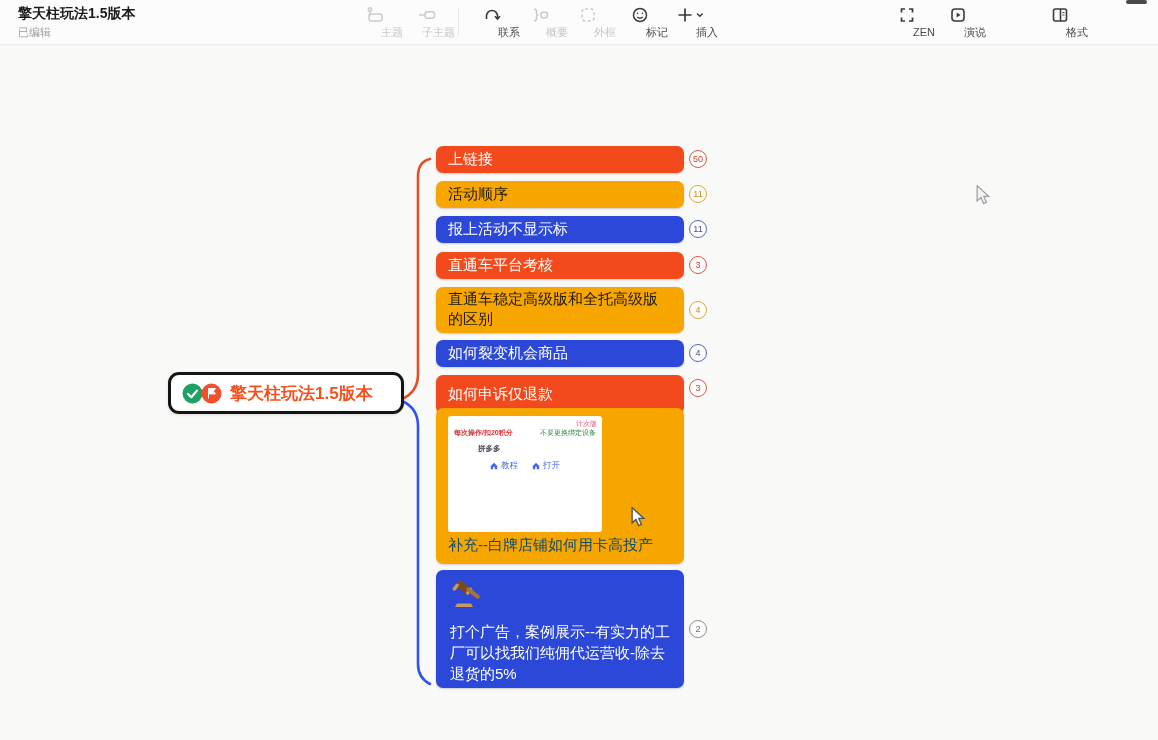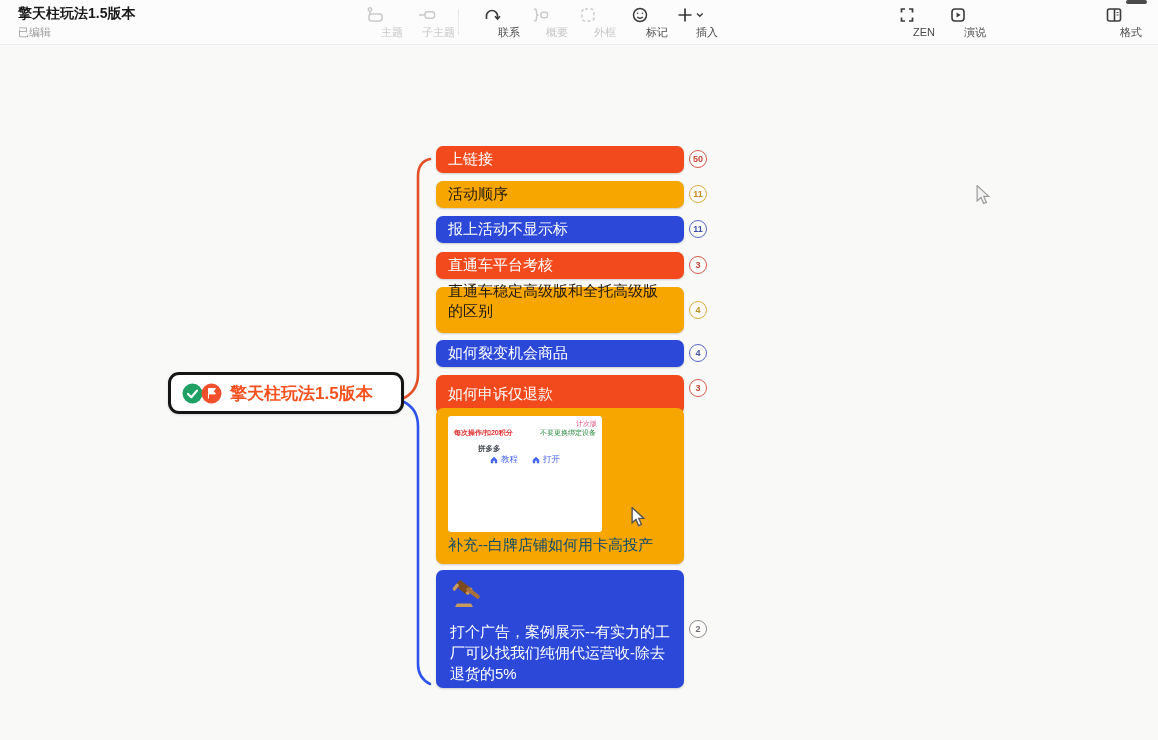--- a/index.html
+++ b/index.html
@@ -36,39 +36,39 @@
     background:#ffffff; border:3px solid #151515; border-radius:11px;
     display:flex; align-items:center; padding-left:11px;
     box-shadow:0 1px 3px rgba(0,0,0,.12);
   }
   .root-node .txt { font-size:17px; font-weight:bold; color:#f4511e; margin-left:8px; white-space:nowrap; }
   .mini-ico { width:21px; height:21px; flex:0 0 21px; }
   .mini-ico + .mini-ico { margin-left:-2px; }
 
   .node {
     left:436px; width:248px; border-radius:7px; color:#fff; font-size:15px;
-    display:flex; align-items:center; padding:12px 12px;
+    display:flex; align-items:center; padding:4px 12px;
     box-shadow:0 1px 2px rgba(0,0,0,.18);
   }
   .node.red   { background:#f24a1d; }
   .node.amber { background:#f7a600; color:#211a0b; }
   .node.blue  { background:#2b48d9; }
   .n1 { top:100px; height:27px; }
   .n2 { top:135px; height:27px; }
   .n3 { top:170px; height:27px; }
   .n4 { top:206px; height:27px; }
   .n5 { top:241px; height:46px; align-items:flex-end; padding-top:3px; line-height:20px; }
   .n6 { top:294px; height:27px; }
   .n7 { top:329px; height:39px; }
   .n8 { top:362px; height:156px; display:block; padding:0; }
   .n9 { top:524px; height:118px; display:block; padding:10px 14px; }
 
   .badge {
     width:18px; height:18px; border-radius:50%; background:#fefdfb;
-    font-size:9px; font-weight:bold; display:flex; align-items:center; justify-content:center;
+    font-size:9px; font-weight:normal; display:flex; align-items:center; justify-content:center;
     left:689px;
   }
   .badge.red   { border:1.5px solid #d4584a; color:#c44536; }
   .badge.amber { border:1.5px solid #d9a93f; color:#c08c1d; }
   .badge.blue  { border:1.5px solid #5366c4; color:#3f51a8; }
   .badge.gray  { border:1.5px solid #8c8c94; color:#6d6d75; }
   .b1 { top:104px; } .b2 { top:139px; } .b3 { top:174px; } .b4 { top:210px; }
   .b5 { top:255px; } .b6 { top:298px; } .b7 { top:333px; } .b9 { top:574px; }
 
   
@@ -82,21 +82,21 @@
     width:33px; height:33px; border-radius:6px; background:#f2f4fb;
     display:flex; align-items:center; justify-content:center; flex:0 0 33px;
   }
   .ec-body { margin-left:6px; }
   .ec-title { font-size:11px; font-weight:bold; color:#28303d; margin-top:1px; }
   .ec-desc { font-size:6.5px; color:#8b8f99; line-height:9px; margin-top:3px; width:105px; }
   .ec-notes { display:flex; justify-content:space-between; font-size:7px; margin-top:7px; }
   .ec-note-red { color:#e03131; font-weight:bold; }
   .ec-note-green { color:#2b8a3e; }
   .ec-platform { font-size:7.5px; color:#4a4f57; font-weight:bold; margin:6px 0 0 24px; }
-  .ec-links { display:flex; justify-content:center; gap:14px; font-size:8.5px; color:#4263eb; }
+  .ec-links { display:flex; justify-content:center; gap:14px; margin-top:6px; font-size:8.5px; color:#4263eb; }
   .ec-links .lk { display:flex; align-items:center; gap:3px; }
   .n8-caption { position:absolute; left:12px; bottom:9px; font-size:15px; color:#0c4a6e; }
 
   .n9 .gavel { display:block; }
   .n9 .txt { margin-top:7px; font-size:15px; line-height:21px; color:#ffffff; }
 
   .brace-svg { left:396px; top:100px; }
   .cursor-svg { z-index:9; }
 </style>
 </head>
@@ -197,21 +197,21 @@
   <div class="tb-item" style="left:930px">
     <div class="ico">
       <svg width="20" height="20" viewBox="0 0 20 20" fill="none" stroke="#3a3a3a" stroke-width="1.6">
         <rect x="4" y="4" width="12" height="12" rx="3"></rect>
         <path d="M8.6 7.4 L12.6 10 L8.6 12.6 Z" fill="#3a3a3a" stroke="none"></path>
       </svg>
     </div>
     <div class="lbl">演说</div>
   </div>
 
-  <div class="tb-item" style="left:1086px">
+  <div class="tb-item" style="left:1032px">
     <div class="ico">
       <svg width="20" height="20" viewBox="0 0 20 20" fill="none" stroke="#3a3a3a" stroke-width="1.6">
         <rect x="3.5" y="4" width="13" height="12" rx="2"></rect>
         <path d="M10.5 4 L10.5 16"></path>
         <path d="M12.5 7.5 L14.5 7.5 M12.5 10 L14.5 10" stroke-width="1.2"></path>
       </svg>
     </div>
     <div class="lbl">格式</div>
   </div>
 

